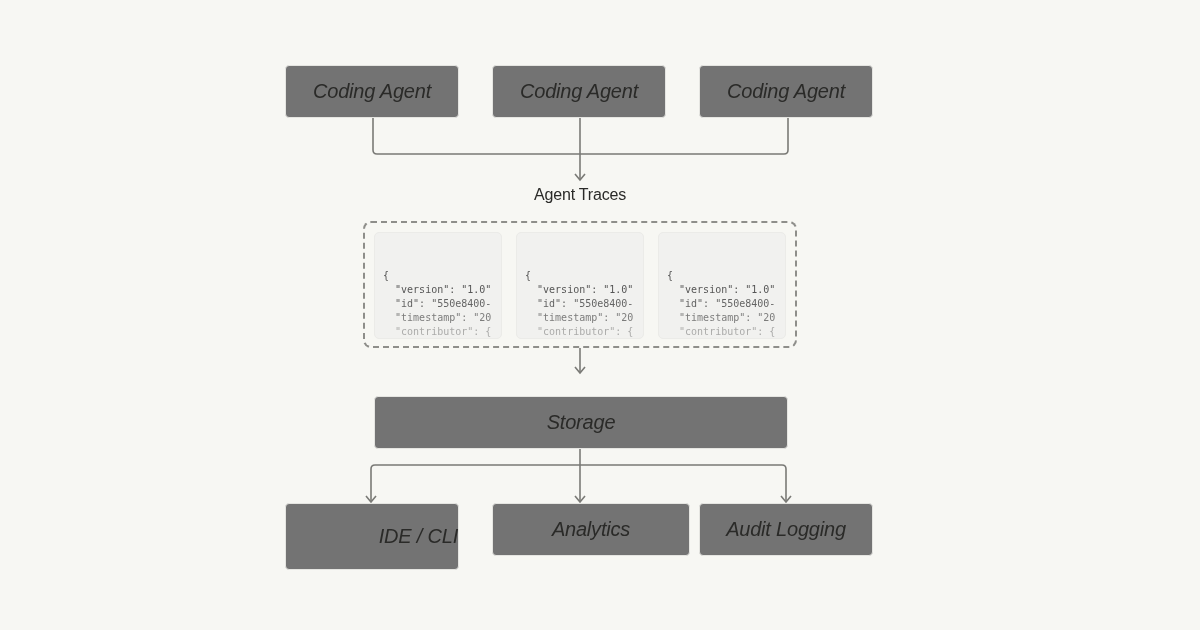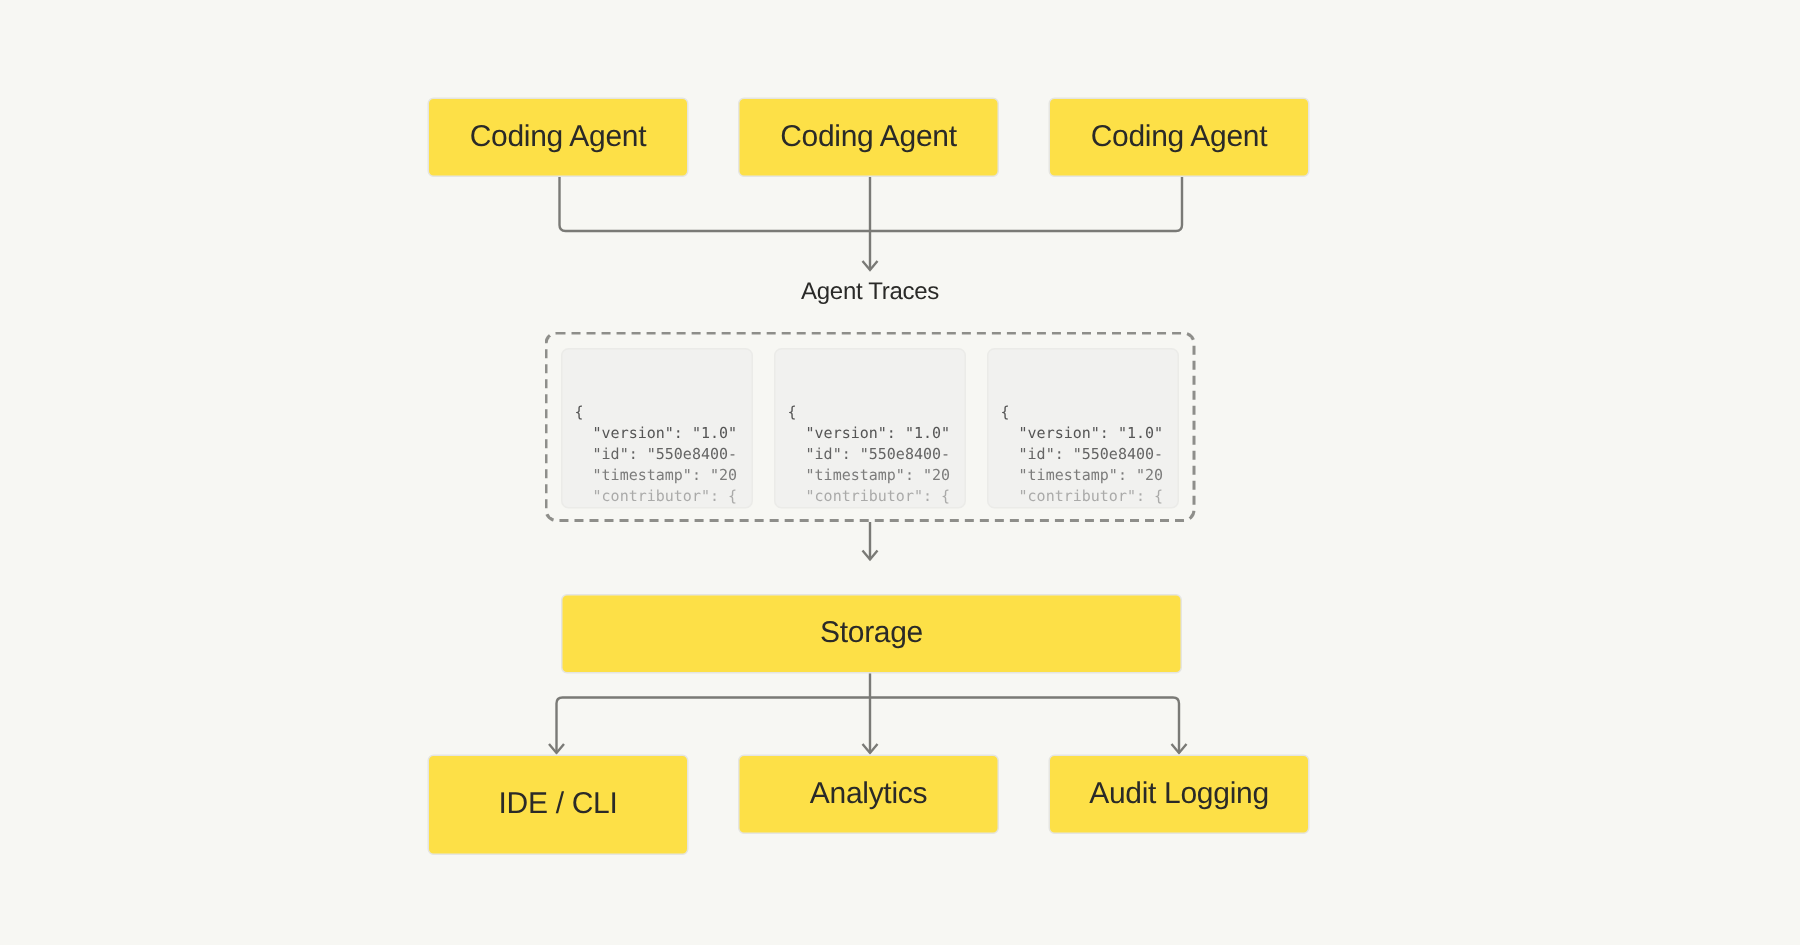--- a/index.html
+++ b/index.html
@@ -2,23 +2,23 @@
 <html><head>
 <meta charset="utf-8">
 <style>
   html, body { margin:0; padding:0; }
   body {
     width:1200px; height:630px; background:#f7f7f3; position:relative; overflow:hidden;
     font-family:"Liberation Sans", sans-serif;
   }
   .box {
     position:absolute; box-sizing:border-box;
-    background:#fde047; border:1px solid #e5e5e1; border-radius:4px;
+    background:#737373; border:1px solid #e5e5e1; border-radius:4px;
     display:flex; align-items:center; justify-content:center;
-    color:#2a2a28; font-size:20px; letter-spacing:-0.2px;
+    color:#2a2a28; font-size:20px; letter-spacing:-0.2px;font-style:italic;
   }
   .title {
     position:absolute; left:480px; width:200px; top:186px; text-align:center;
     font-size:16px; color:#2a2a28; letter-spacing:-0.2px;
   }
   .dashed {
     position:absolute; left:363px; top:221px; width:434px; height:127px; box-sizing:border-box;
     border:2px dashed #8e8e8a; border-radius:8px;
   }
   .card {
@@ -72,21 +72,21 @@
   <span class="l" style="opacity:1">{</span><span class="l" style="opacity:1">  "version": "1.0"</span><span class="l" style="opacity:.9">  "id": "550e8400-</span><span class="l" style="opacity:.75">  "timestamp": "20</span><span class="l" style="opacity:.45">  "contributor": {</span>
 </div>
 <div class="card" style="left:658px;">
   <span class="l" style="opacity:1">{</span><span class="l" style="opacity:1">  "version": "1.0"</span><span class="l" style="opacity:.9">  "id": "550e8400-</span><span class="l" style="opacity:.75">  "timestamp": "20</span><span class="l" style="opacity:.45">  "contributor": {</span>
 </div>
 
 <div class="box" style="left:374px;top:396px;width:414px;height:53px;">
     <span>Storage</span>
   </div>
 
-<div class="box" style="left:285px;top:503px;width:174px;height:67px;">
+<div class="box" style="left:285px;top:503px;width:174px;height:67px;justify-content:flex-end;">
     <span>IDE / CLI</span>
   </div>
-<div class="box" style="left:492px;top:503px;width:174px;height:53px;">
+<div class="box" style="left:492px;top:503px;width:198px;height:53px;">
     <span>Analytics</span>
   </div>
 <div class="box" style="left:699px;top:503px;width:174px;height:53px;">
     <span>Audit Logging</span>
   </div>
 
 </body></html>

